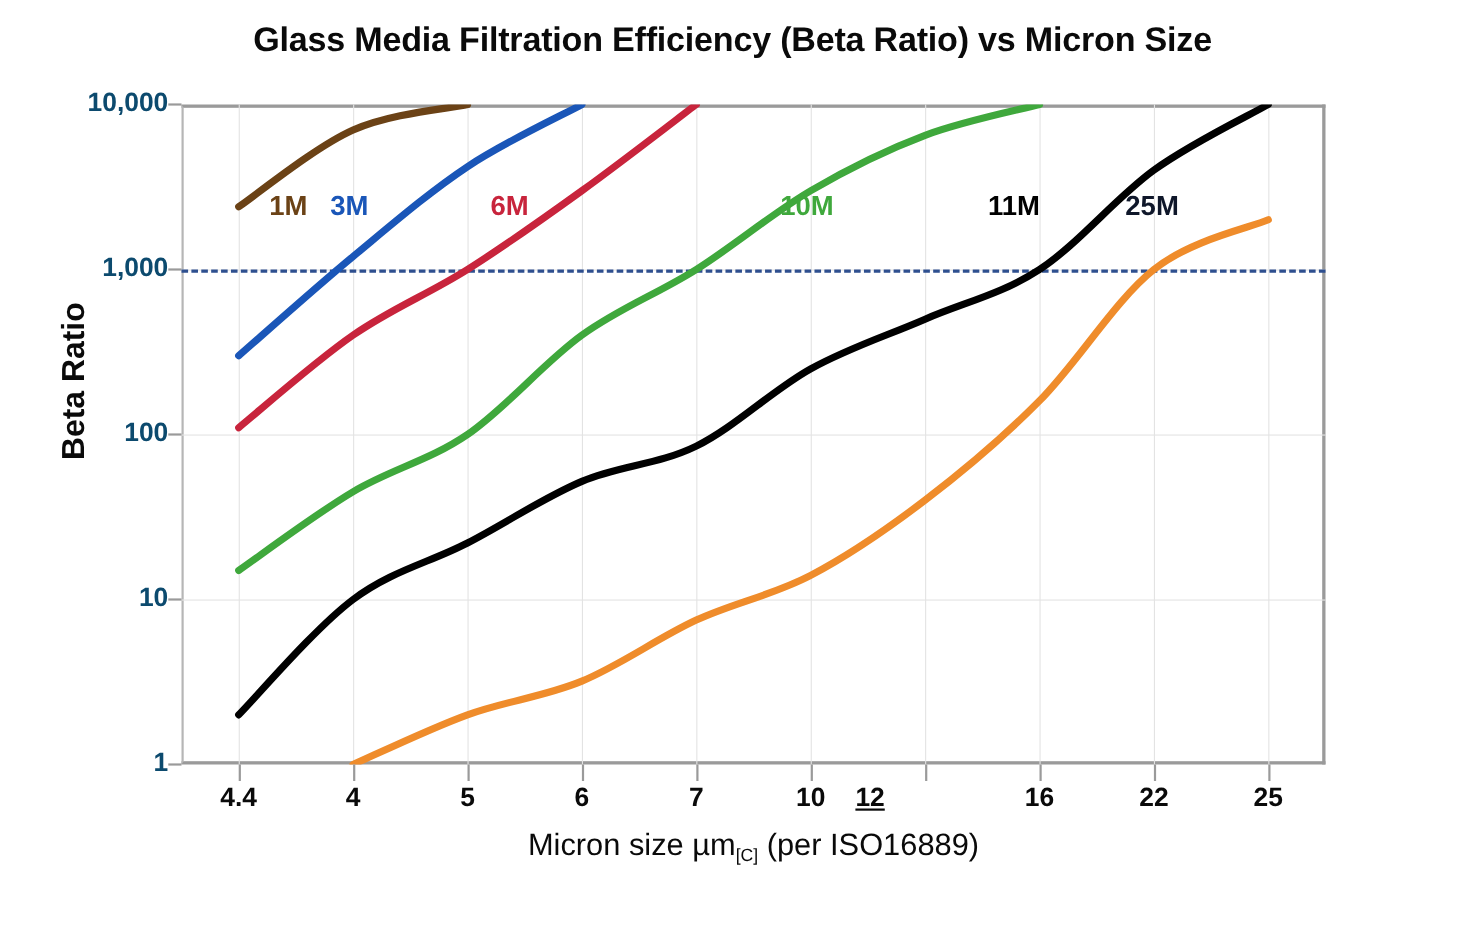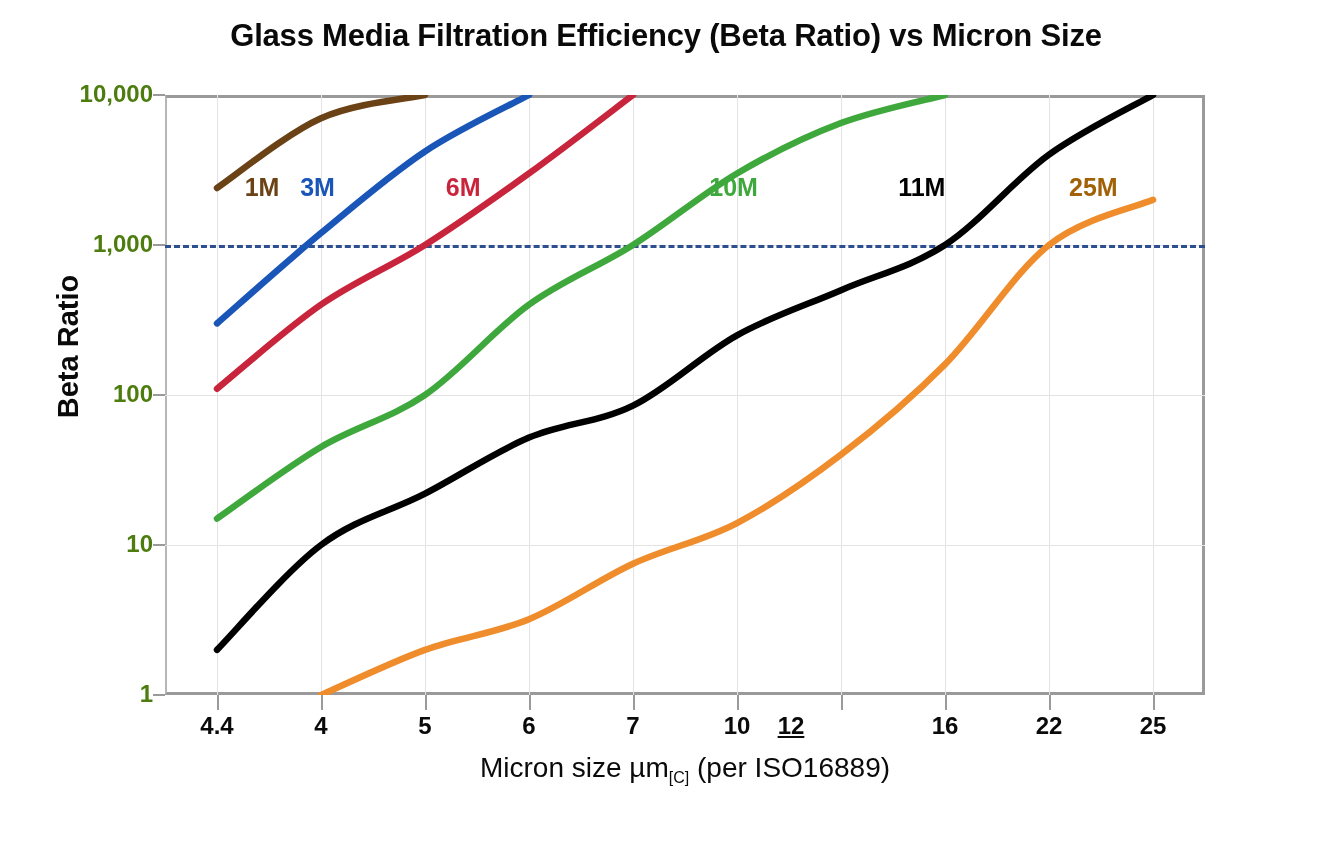--- a/index.html
+++ b/index.html
@@ -43,21 +43,21 @@
   }
   .hgrid{position:absolute;left:0;width:100%;height:1px;background:#e3e3e3;}
   .vgrid{position:absolute;top:0;height:100%;width:1px;background:#e3e3e3;}
   .threshold-line{
     position:absolute;left:0;width:100%;height:0;
     border-top:3px dashed #2e4f8f;
   }
 
   .ytick{
     position:absolute;right:1215px;width:140px;text-align:right;
-    font-size:24px;font-weight:bold;color:#4d7c0f;
+    font-size:24px;font-weight:bold;color:#0c4a6e;
   }
   .ytick-mark{position:absolute;width:12px;height:2px;background:#9a9a9a;}
 
   .xtick{
     position:absolute;top:712px;width:90px;margin-left:-45px;text-align:center;
     font-size:24px;font-weight:bold;color:#0a0a0a;
   }
   .xtick-mark{position:absolute;top:695px;width:2px;height:15px;background:#9a9a9a;}
 
   .series-label{
@@ -135,14 +135,14 @@
     <div class="xtick" style="left: 945px;">16</div>
     <div class="xtick-mark" style="left: 1049px;"></div>
     <div class="xtick" style="left: 1049px;">22</div>
     <div class="xtick-mark" style="left: 1153px;"></div>
     <div class="xtick" style="left: 1153px;">25</div>
     <div class="series-label" style="color: rgb(107, 66, 22); left: 244.733px; top: 172.968px;">1M</div>
     <div class="series-label" style="color: rgb(26, 86, 184); left: 300.2px; top: 172.968px;">3M</div>
     <div class="series-label" style="color: rgb(200, 36, 60); left: 445.8px; top: 172.968px;">6M</div>
     <div class="series-label" style="color: rgb(63, 168, 60); left: 709.267px; top: 172.968px;">10M</div>
     <div class="series-label" style="color: rgb(0, 0, 0); left: 898.2px; top: 172.968px;">11M</div>
-    <div class="series-label" style="color: #a16207; left: 1069px; top: 172.968px;">25M</div>
+    <div class="series-label" style="color: #0f172a; left: 1023px; top: 172.968px;">25M</div>
   </div>
 
 </body></html>

